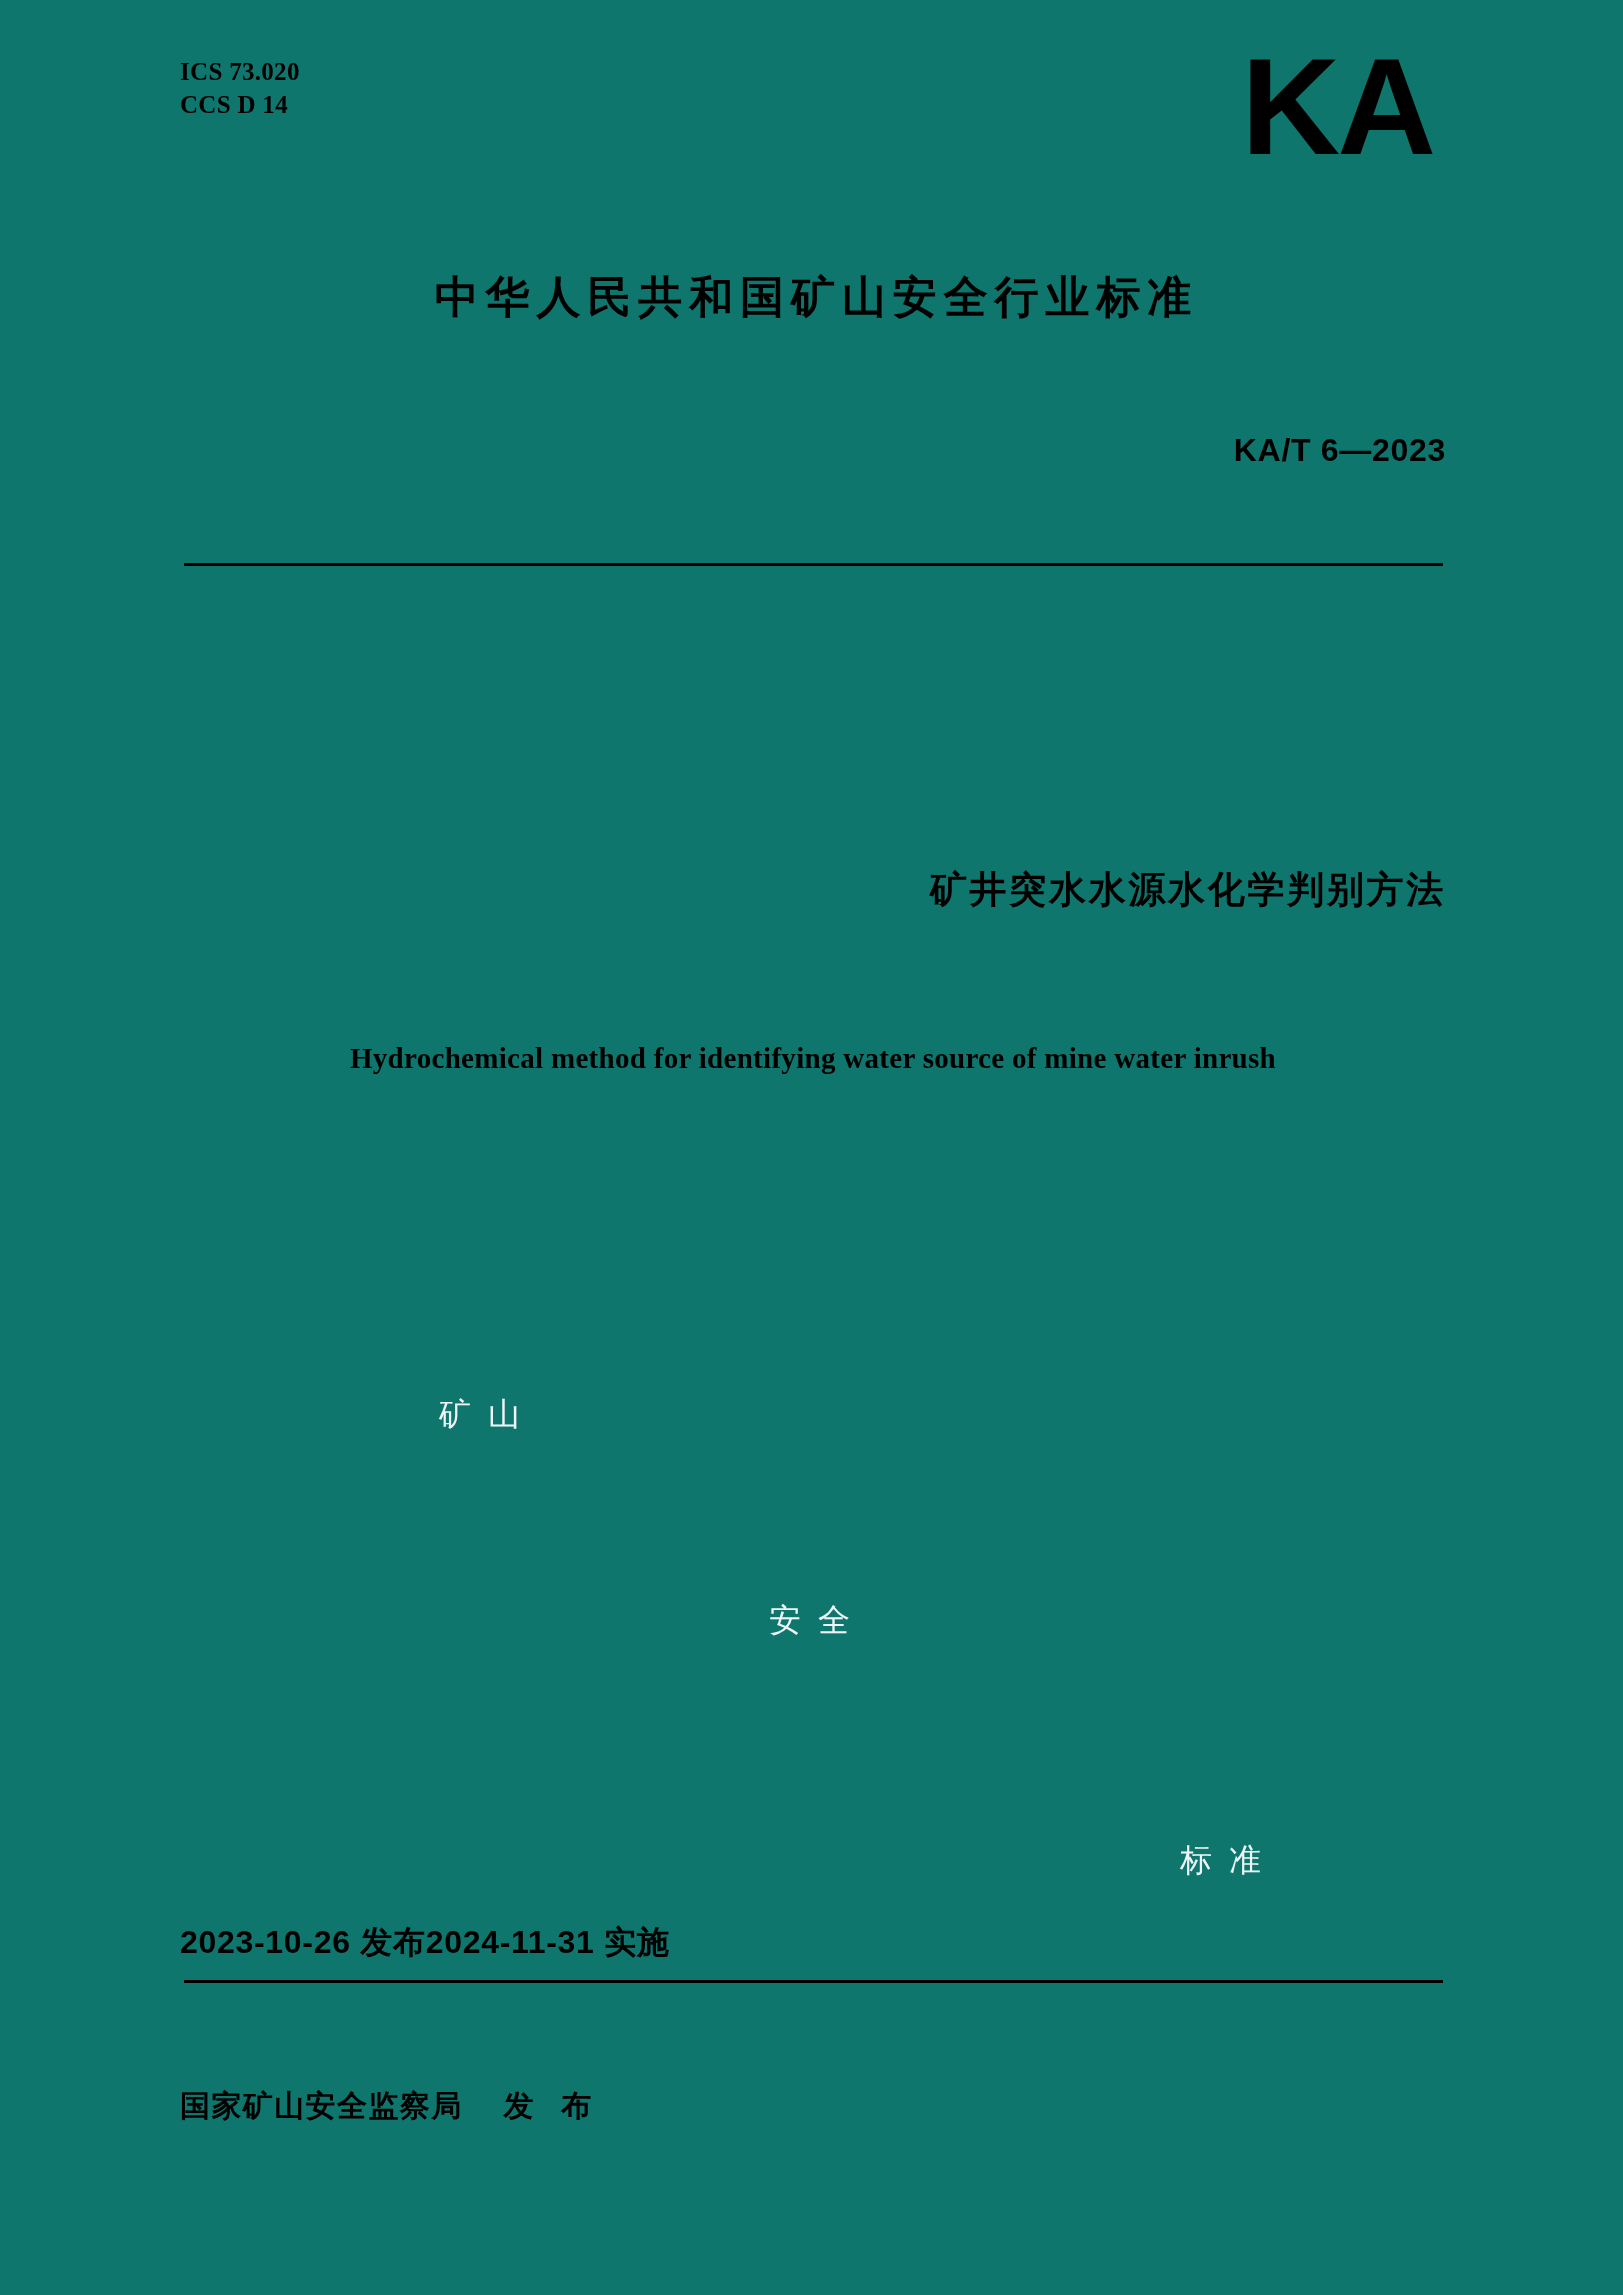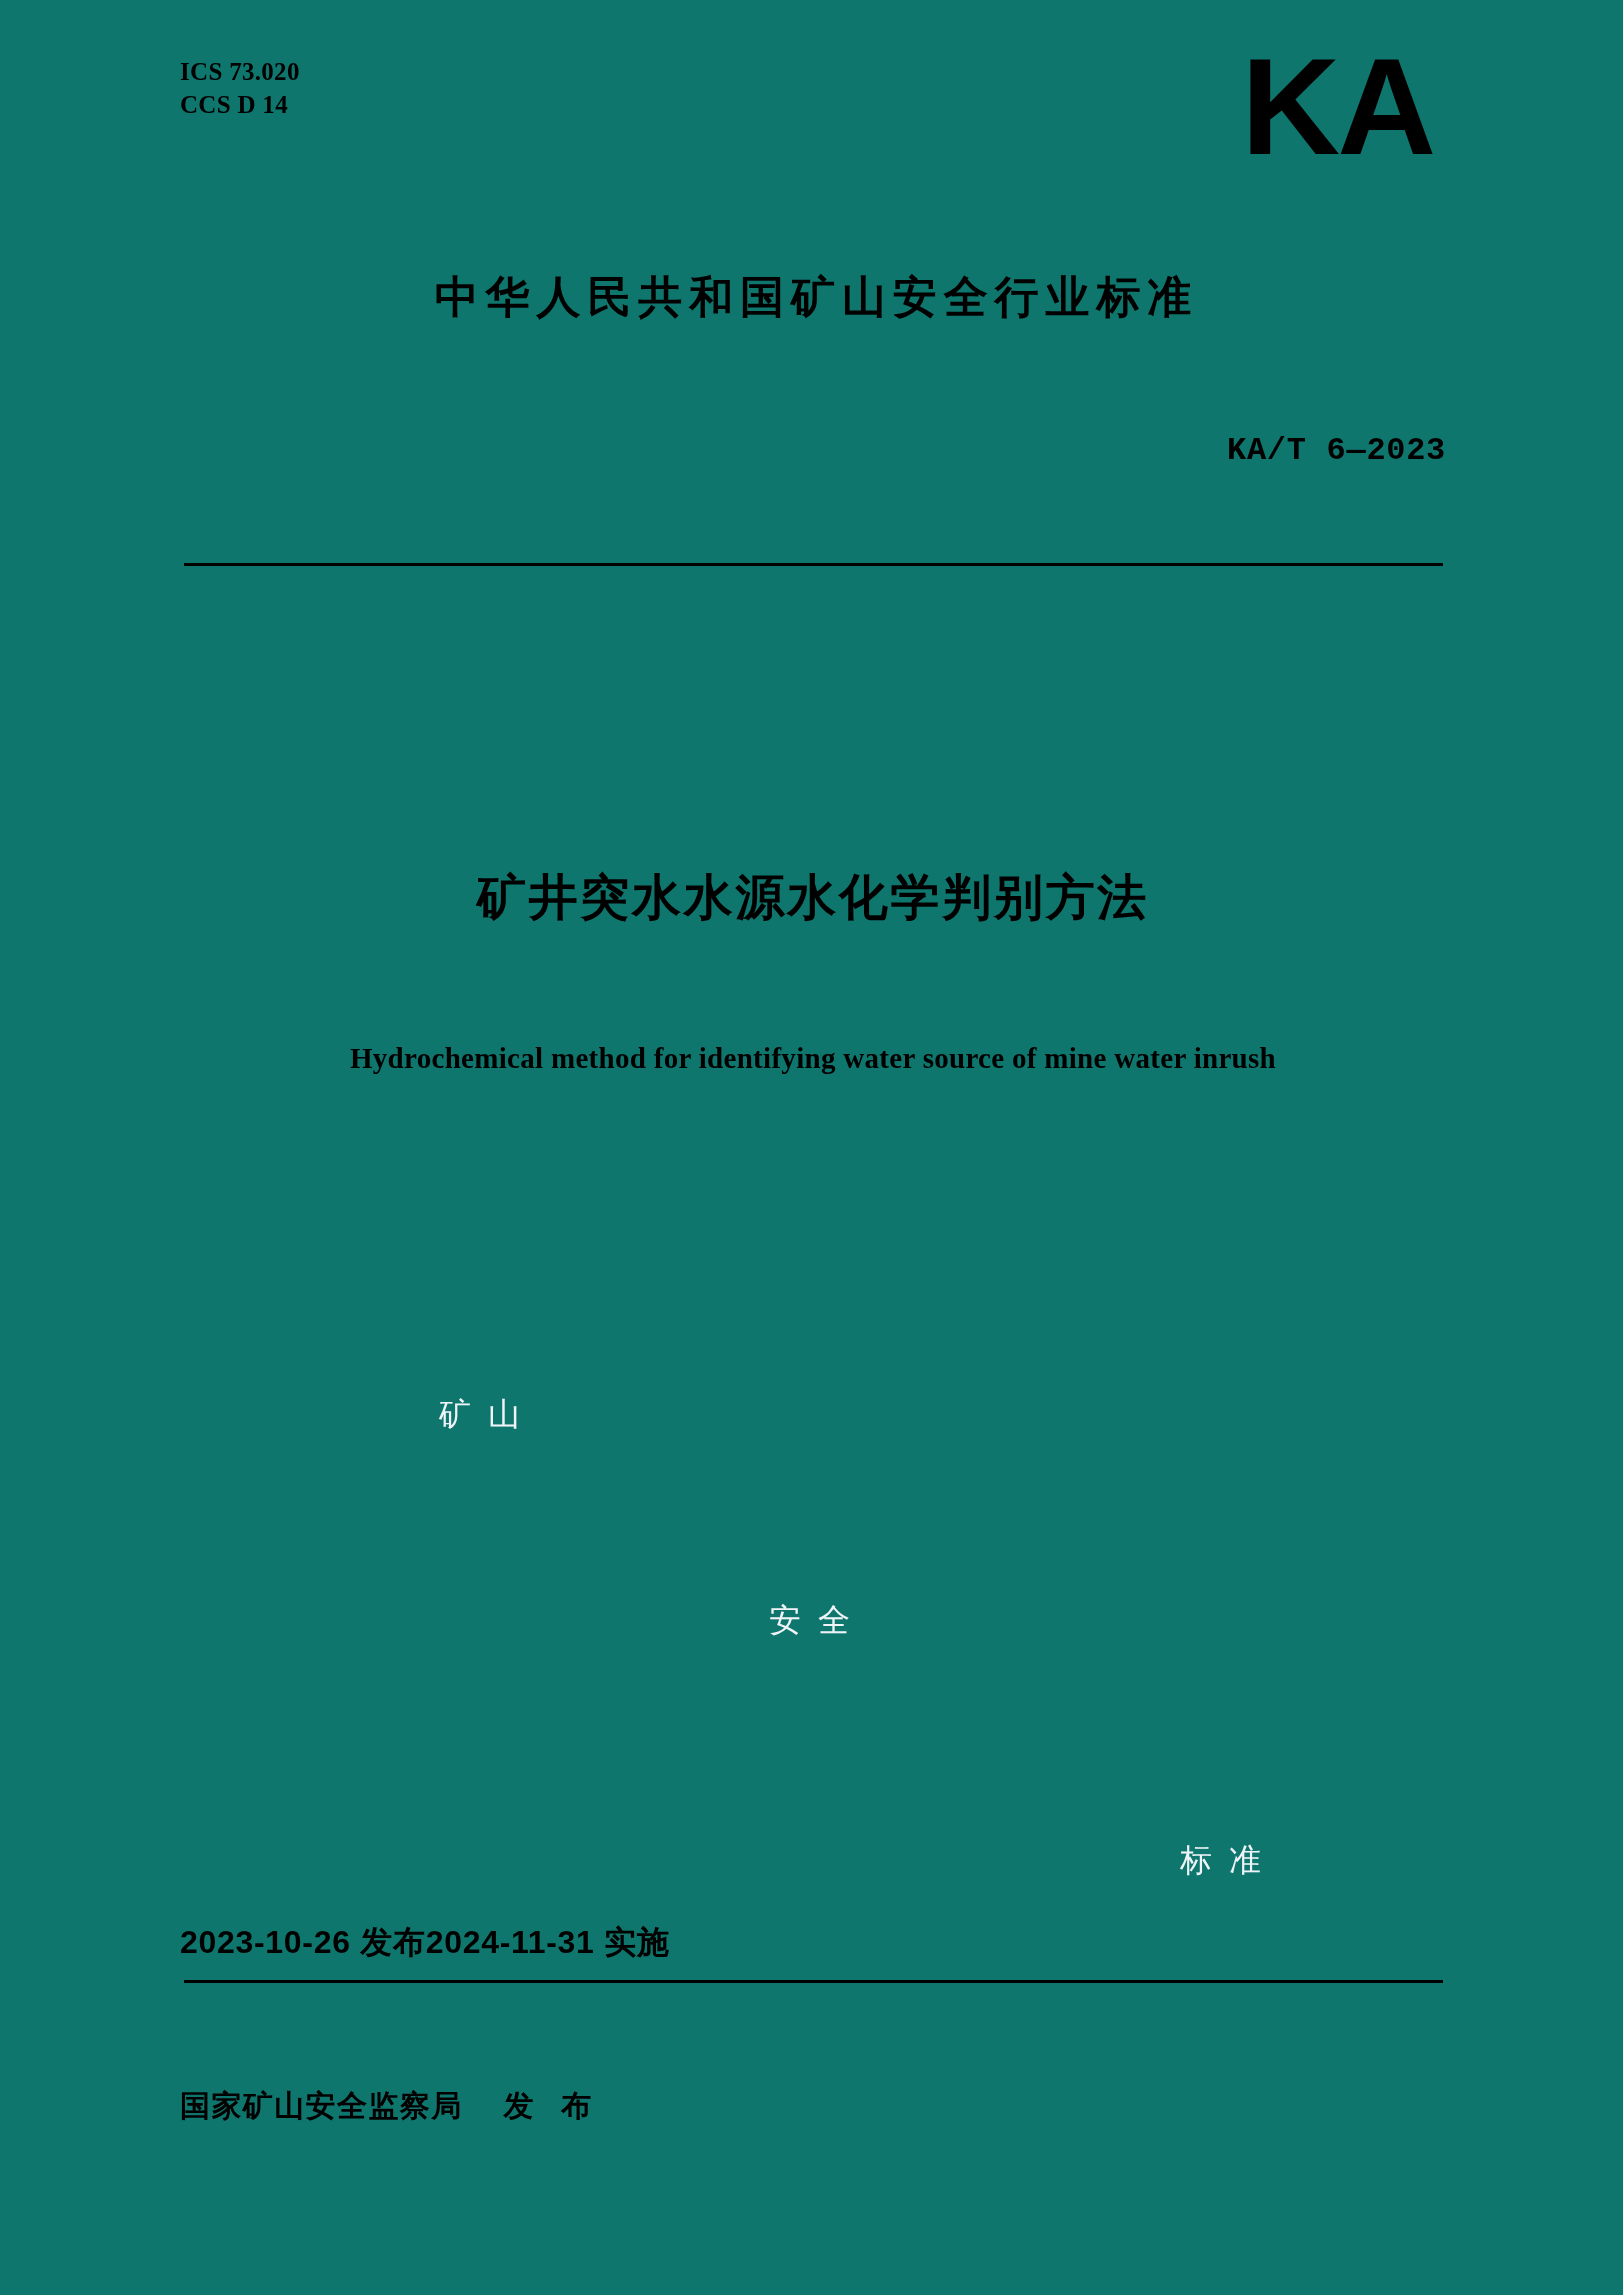--- a/index.html
+++ b/index.html
@@ -60,45 +60,45 @@
     font-size: 44px;
     letter-spacing: 6.9px;
     text-indent: 6.9px;
   }
   .std-number {
     position: absolute;
     left: 180px;
     top: 432px;
     width: 1266px;
     text-align: right;
-    font-family: Liberation Mono, monospace;
+    font-family: Liberation Sans, sans-serif;
     font-weight: bold;
     font-size: 32px;
     letter-spacing: 0.7px;
   }
 
   .rule-top {
     position: absolute;
     left: 184px;
     top: 563px;
     width: 1259px;
     height: 2.7px;
     background: #000000;
   }
 
   
   .doc-title-cn {
     position: absolute;
     left: 180px;
     top: 865px;
     width: 1266px;
-    text-align: center;
-    font-family: "Liberation Sans", sans-serif;
-    font-weight: bold;
-    font-size: 49px;
+    text-align: right;
+    font-family: "Liberation Sans", sans-serif;
+    font-weight: bold;
+    font-size: 37px;
     letter-spacing: 2.7px;
   }
   .doc-title-en {
     position: absolute;
     left: 180px;
     top: 1002px;
     width: 1266px;
     text-align: center;
     font-family: "Liberation Serif", serif;
     font-weight: bold;

